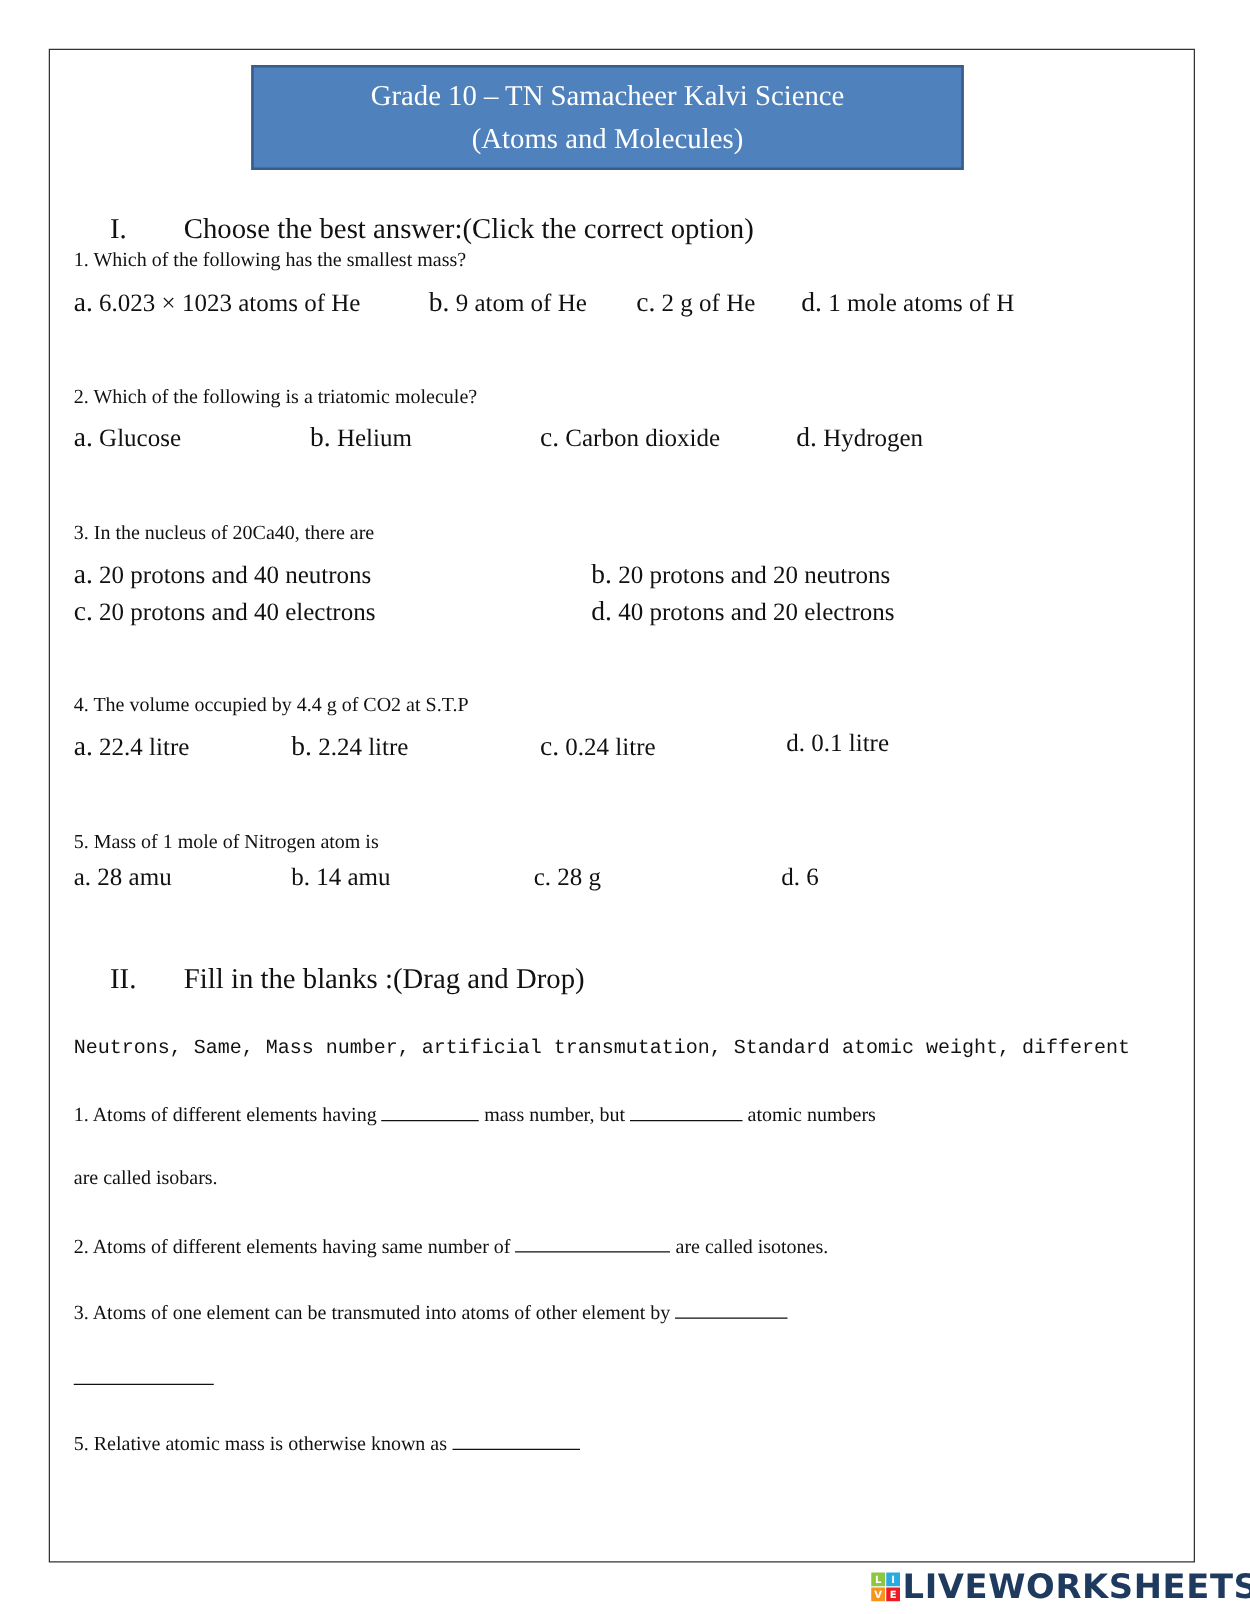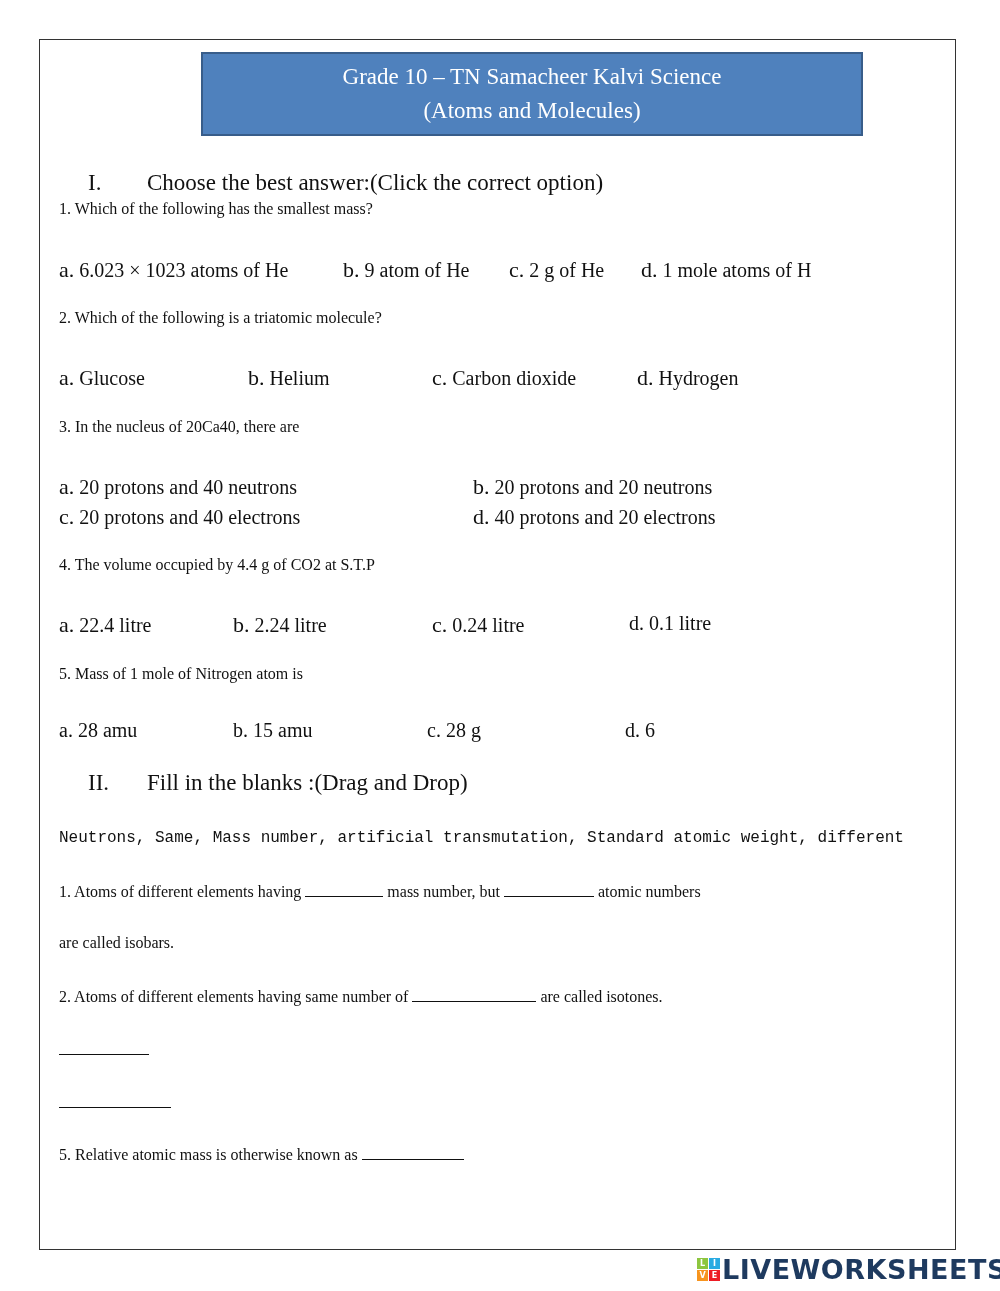--- a/index.html
+++ b/index.html
@@ -1,21 +1,21 @@
 <!DOCTYPE html>
 <html><head>
   <meta charset="utf-8">
   <style>
     html, body { margin:0; padding:0; background:#ffffff; }
     body { width:1000px; height:1291px; position:relative; font-family:"Liberation Serif", serif; color:#111; }
     .page-frame { position:absolute; left:39px; top:39px; width:917px; height:1211px; border:1.5px solid #333; box-sizing:border-box; }
-    .title-box { position:absolute; left:201px; top:52px; width:662px; height:84px; background:#4f81bd; border:2px solid #385d8a; box-sizing:border-box; text-align:center; color:#fff; font-size:23px; line-height:34px; padding-top:6px; }
+    .title-box { position:absolute; left:201px; top:52px; width:570px; height:84px; background:#4f81bd; border:2px solid #385d8a; box-sizing:border-box; text-align:center; color:#fff; font-size:23px; line-height:34px; padding-top:6px; }
     .abs { position:absolute; white-space:nowrap; font-size:16px; }
     .section { font-size:23px; }
-    .opt { position:absolute; white-space:nowrap; font-size:20px; cursor:pointer;margin-top:28px; }
+    .opt { position:absolute; white-space:nowrap; font-size:20px; cursor:pointer; }
     .opt .letter { font-size:22px; }
     .blank { display:inline-block; border-bottom:1px solid #111; height:14px; vertical-align:baseline; cursor:pointer; }
     .footer-logo { position:absolute; left:697px; top:1254px; display:flex; align-items:center; }
     .live-grid { display:grid; grid-template-columns:11px 11px; grid-template-rows:11px 11px; gap:1px; margin-right:2px; }
     .live-grid span { font-family:"DejaVu Sans", sans-serif; font-size:8px; font-weight:bold; color:#fff; display:flex; align-items:center; justify-content:center; }
     .logo-text { font-family:"DejaVu Sans", sans-serif; font-weight:bold; font-size:27px; color:#1e3a5f; letter-spacing:0.5px; }
   </style>
 </head>
 <body>
 
@@ -48,21 +48,21 @@
 <div class="opt" style="left:473px; top:476px;"><span class="letter">d.</span> <span>40 protons and 20 electrons</span></div>
 
 <div class="abs" style="left:59px; top:556px;">4. The volume occupied by 4.4 g of CO2 at S.T.P</div>
 <div class="opt" style="left:59px; top:584px;"><span class="letter">a.</span> <span>22.4 litre</span></div>
 <div class="opt" style="left:233px; top:584px;"><span class="letter">b.</span> <span>2.24 litre</span></div>
 <div class="opt" style="left:432px; top:584px;"><span class="letter">c.</span> <span>0.24 litre</span></div>
 <div class="opt" style="left:629px; top:584px; font-size:20px;"><span>d.</span> <span>0.1 litre</span></div>
 
 <div class="abs" style="left:59px; top:665px;">5. Mass of 1 mole of Nitrogen atom is</div>
 <div class="opt" style="left:59px; top:691px;"><span>a.</span> <span>28 amu</span></div>
-<div class="opt" style="left:233px; top:691px;"><span>b.</span> <span>15 amu</span></div>
+<div class="opt" style="left:233px; top:691px;"><span>b.</span> <span>14 amu</span></div>
 <div class="opt" style="left:427px; top:691px;"><span>c.</span> <span>28 g</span></div>
 <div class="opt" style="left:625px; top:691px;"><span>d.</span> <span>6</span></div>
 
 <div class="abs section" style="left:88px; top:770px;">II.</div>
 <div class="abs section" style="left:147px; top:770px;">Fill in the blanks :(Drag and Drop)</div>
 
 <div class="abs" style="left:59px; top:829px;font-family:Liberation Mono, monospace;">Neutrons, Same, Mass number, artificial transmutation, Standard atomic weight, different</div>
 
 <div class="abs" style="left:59px; top:882px;">
   <span>1. Atoms of different elements having</span>
@@ -73,20 +73,21 @@
 </div>
 <div class="abs" style="left:59px; top:934px;">are called isobars.</div>
 
 <div class="abs" style="left:59px; top:987px;">
   <span>2. Atoms of different elements having same number of</span>
   <span class="blank" style="width:124px;"></span>
   <span>are called isotones.</span>
 </div>
 
 <div class="abs" style="left:59px; top:1040px;">
+  <span>3. Atoms of one element can be transmuted into atoms of other element by</span>
   <span class="blank" style="width:90px;"></span>
 </div>
 
 <div class="abs" style="left:59px; top:1093px;">
   <span class="blank" style="width:112px;"></span>
 </div>
 
 <div class="abs" style="left:59px; top:1145px;">
   <span>5. Relative atomic mass is otherwise known as</span>
   <span class="blank" style="width:102px;"></span>

